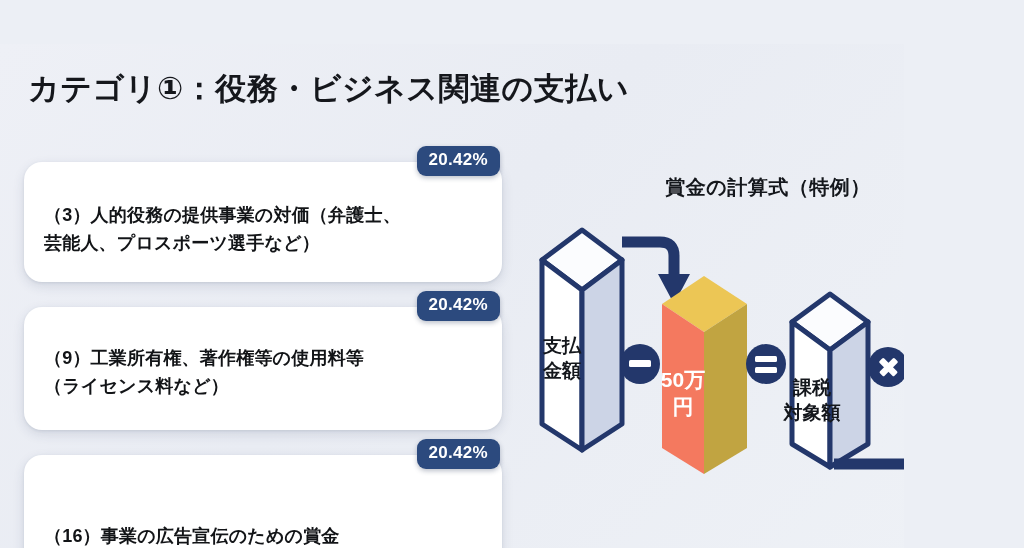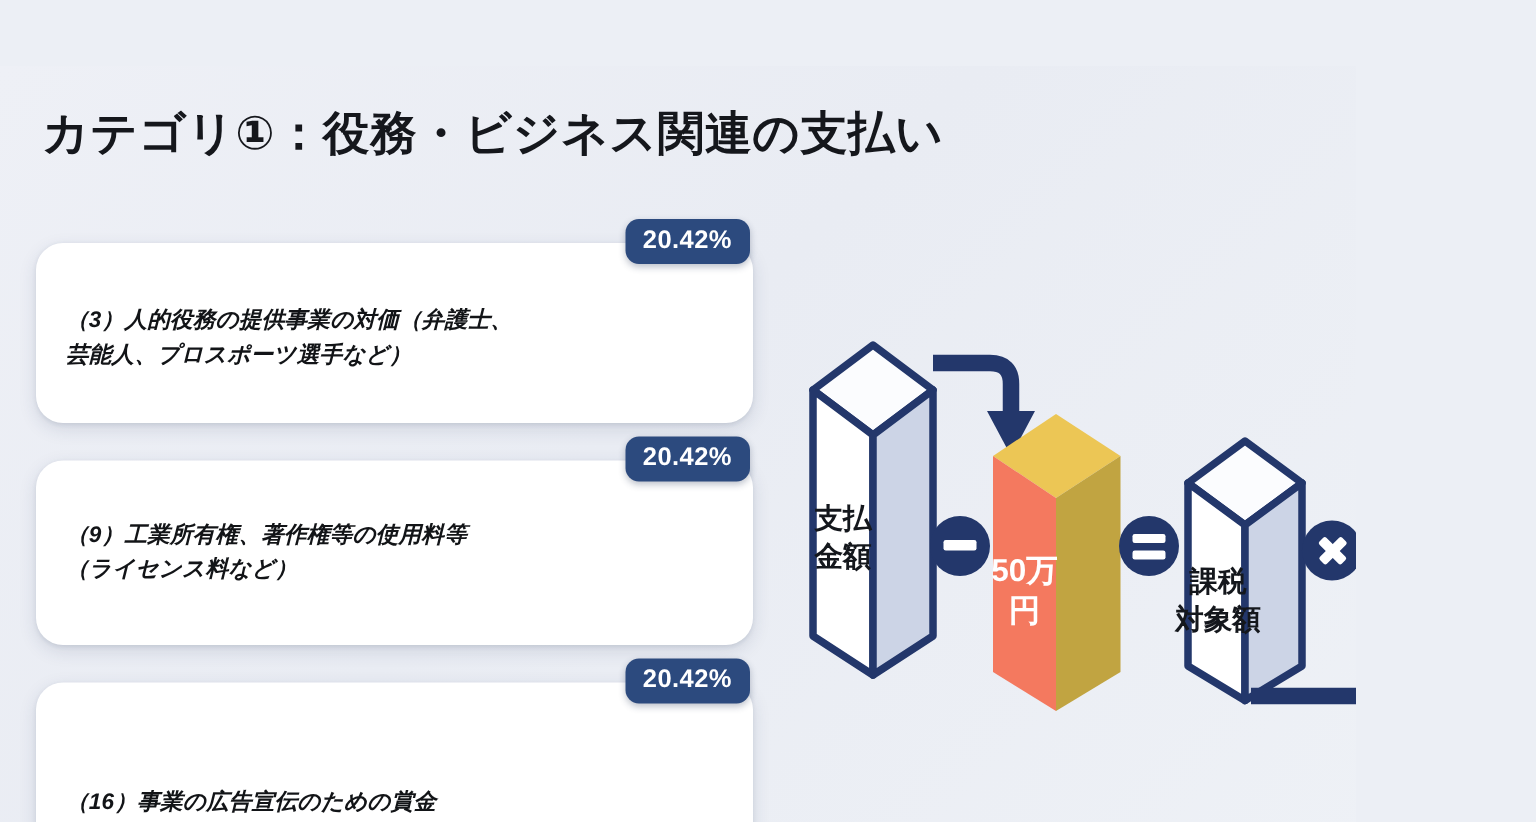--- a/index.html
+++ b/index.html
@@ -52,27 +52,26 @@
                 0 1px 3px rgba(40, 55, 90, 0.10);
     box-sizing: border-box;
     padding: 26px 20px 22px 20px;
   }
   .card + .card { margin-top: 25px; }
   .card-1 { height: 120px; }
   .card-2 { height: 123px; }
   .card-3 { height: 120px; }
 
   .card-text {
-    font-size: 15px;
+    font-size: 18px;
     font-weight: 700;
     color: #121417;
     line-height: 1.55;
     letter-spacing: 0.2px;
     white-space: pre-line;
-    font-style: italic;
   }
   .card-1 .card-text { padding-top: 14px; }
   .card-2 .card-text { padding-top: 12px; }
   .card-3 .card-text { padding-top: 42px; }
 
   .rate-badge {
     position: absolute;
     right: 2px;
     top: -16px;
     background: #2c4a7e;
@@ -168,20 +167,21 @@
 
     <div class="card card-3">
       <div class="rate-badge">20.42%</div>
       <div class="card-text">（16）事業の広告宣伝のための賞金</div>
     </div>
 
   </div>
 
   <div class="diagram">
 
+    <div class="diagram-title">賞金の計算式（特例）</div>
 
     <svg class="diagram-svg" width="512" height="280" viewBox="0 0 512 280">
 
       <g>
         <path d="M 110 30 L 148 30 Q 162 30 162 44 L 162 66" fill="none" stroke="#23376b" stroke-width="11" stroke-linecap="butt"></path>
         <polygon points="162,92 146,62 178,62" fill="#23376b"></polygon>
       </g>
 
       <g>
 

